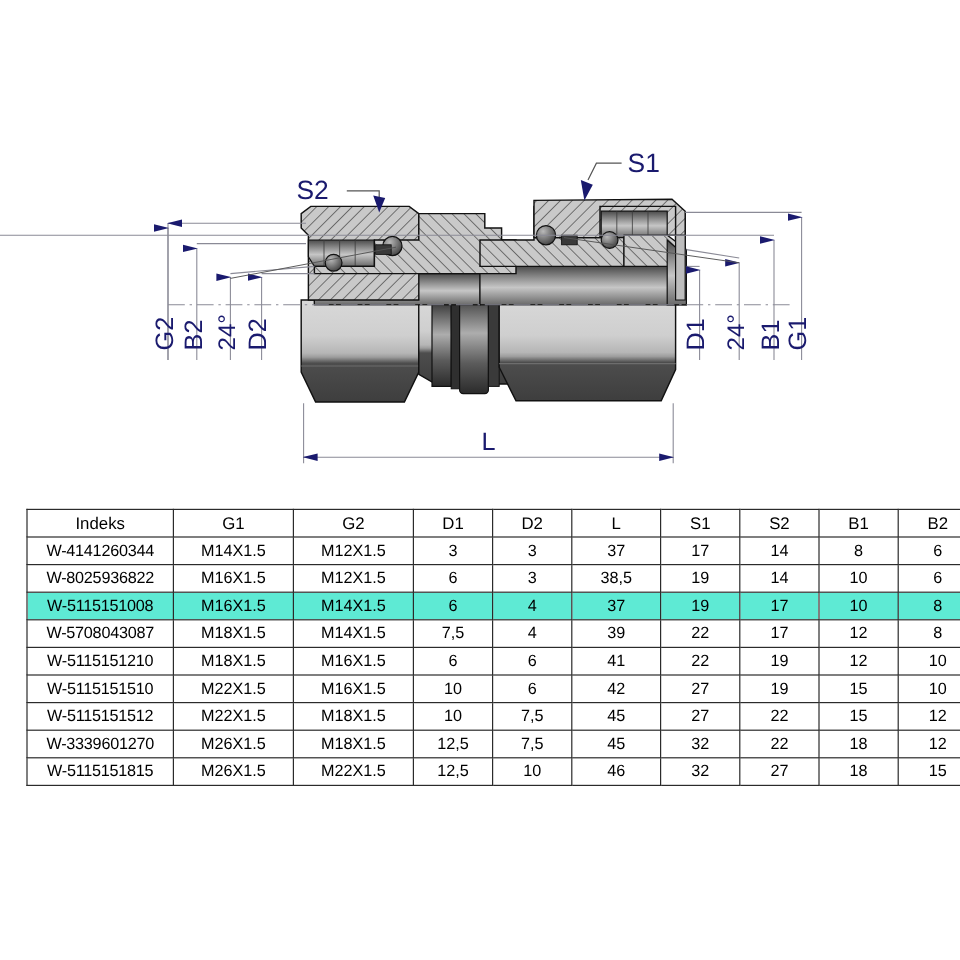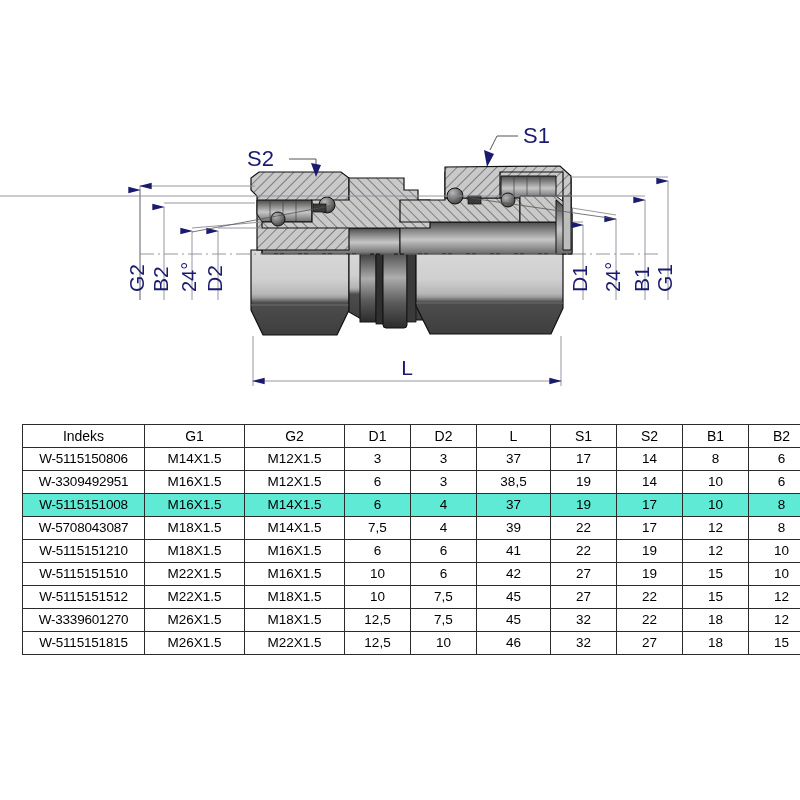--- a/index.html
+++ b/index.html
@@ -240,33 +240,33 @@
           <td>G2</td>
           <td>D1</td>
           <td>D2</td>
           <td>L</td>
           <td>S1</td>
           <td>S2</td>
           <td>B1</td>
           <td>B2</td>
         </tr>
         <tr>
-          <td class="idx">W-5115150806</td>
+          <td class="idx">W-4141260344</td>
           <td>M14X1.5</td>
           <td>M12X1.5</td>
           <td>3</td>
           <td>3</td>
           <td>37</td>
           <td>17</td>
           <td>14</td>
           <td>8</td>
           <td>6</td>
         </tr>
         <tr>
-          <td class="idx">W-3309492951</td>
+          <td class="idx">W-8025936822</td>
           <td>M16X1.5</td>
           <td>M12X1.5</td>
           <td>6</td>
           <td>3</td>
           <td>38,5</td>
           <td>19</td>
           <td>14</td>
           <td>10</td>
           <td>6</td>
         </tr>

